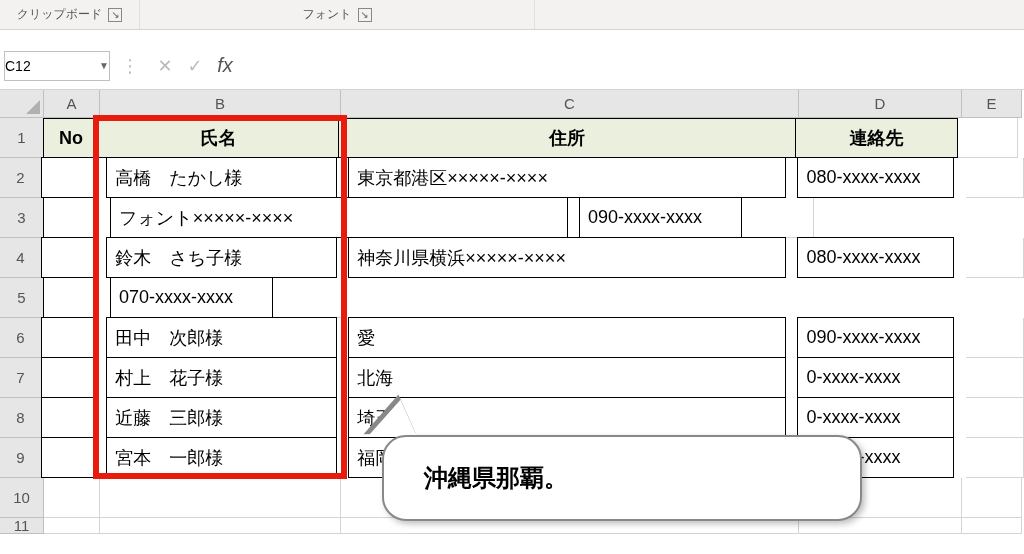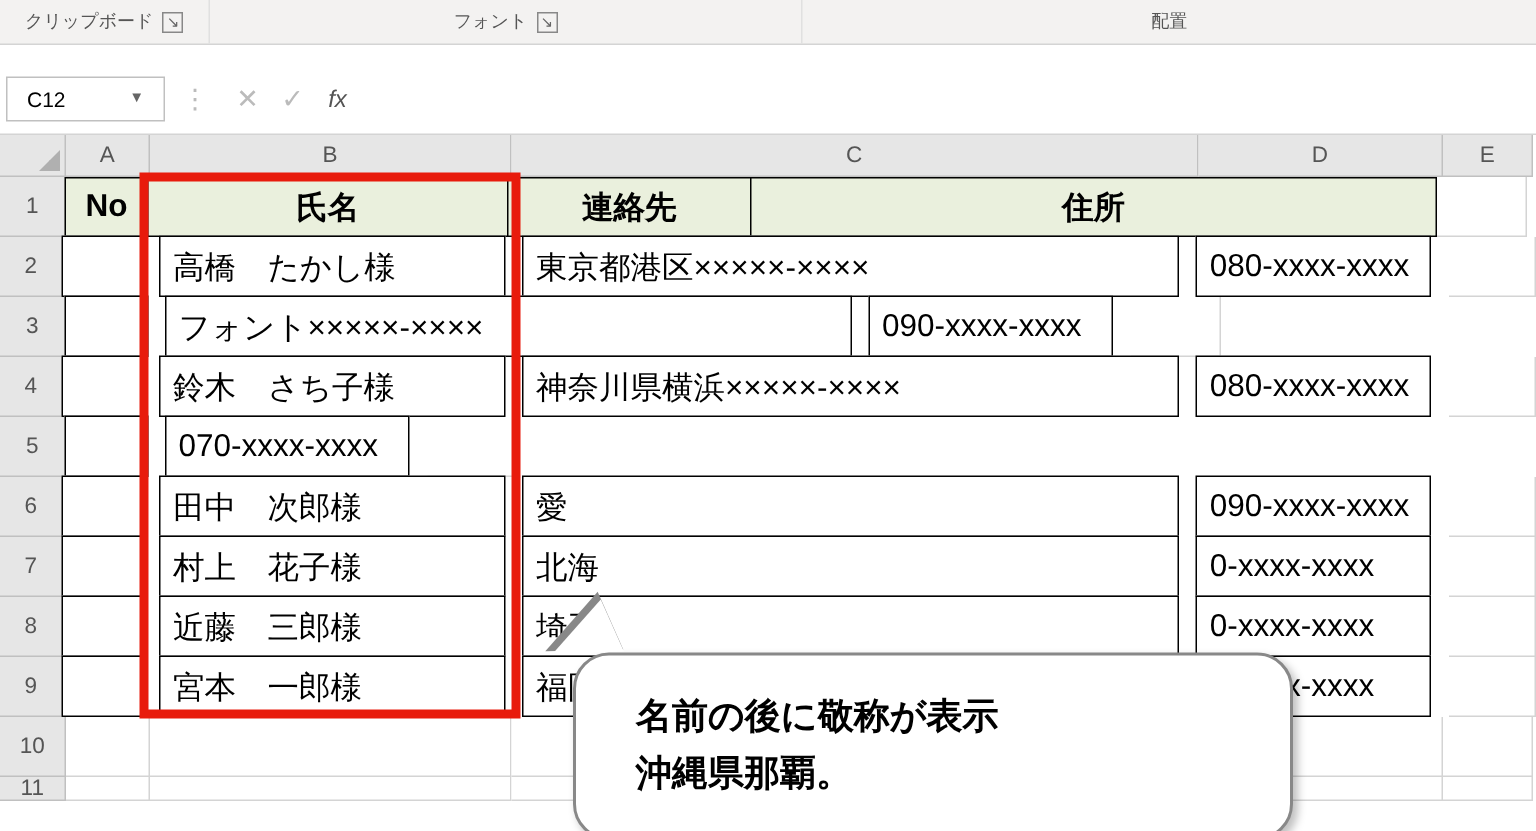--- a/index.html
+++ b/index.html
@@ -55,21 +55,21 @@
       background: #fff;
       margin-top: 12px;
     }
     .name-box {
       width: 106px;
       height: 30px;
       border: 1px solid #c0c0c0;
       display: flex;
       align-items: center;
       justify-content: space-between;
-      padding: 0 13px;
+      padding: 0 0;
       font-size: 14px;
       background: #fff;
     }
     .name-box-dropdown {
       font-size: 10px;
       color: #666;
     }
     .fb-sep {
       width: 40px;
       display: flex;
@@ -78,21 +78,21 @@
       font-size: 18px;
     }
     .fb-btn {
       width: 30px;
       color: #bbb;
       text-align: center;
       font-size: 18px;
     }
     .fx {
       font-style: italic;
-      font-size: 16px;
+      font-size: 20px;
       color: #555;
     }
     .formula-input {
       flex: 1;
       height: 30px;
       border: none;
       outline: none;
       padding: 0 8px;
     }
     
@@ -148,21 +148,21 @@
       justify-content: center;
       color: #555;
       font-size: 15px;
     }
     .cell {
       border-right: 1px solid #d4d4d4;
       border-bottom: 1px solid #d4d4d4;
       display: flex;
       align-items: center;
       padding: 0 8px;
-      font-size: 21px;
+      font-size: 18px;
       overflow: hidden;
       white-space: nowrap;
       background: #fff;
     }
     .col-A { width: 56px; }
     .col-B { width: 241px; }
     .col-C { width: 458px; }
     .col-D { width: 163px; }
     .col-E { width: 60px; }
     
@@ -243,23 +243,20 @@
 
 <div class="ribbon-bottom">
   <div class="ribbon-group" style="width:140px">
     <span>クリップボード</span>
     <span class="ribbon-launcher">↘</span>
   </div>
   <div class="ribbon-group" style="width:395px">
     <span>フォント</span>
     <span class="ribbon-launcher">↘</span>
   </div>
-  <div class="ribbon-group" style="flex:1;border-right:none">
-    <span>配置</span>
-  </div>
 </div>
 
 <div class="name-formula-row">
   <div class="name-box">
     <span>C12</span>
     <span class="name-box-dropdown">▼</span>
   </div>
   <div class="fb-sep">⋮</div>
   <div class="fb-btn">✕</div>
   <div class="fb-btn">✓</div>
@@ -274,22 +271,22 @@
     <div class="col-h col-B">B</div>
     <div class="col-h col-C">C</div>
     <div class="col-h col-D">D</div>
     <div class="col-h col-E">E</div>
   </div>
 
   <div class="row row1">
     <div class="row-h">1</div>
     <div class="cell col-A hdr-cell">No</div>
     <div class="cell col-B hdr-cell">氏名</div>
+    <div class="cell col-C hdr-cell">住所</div>
     <div class="cell col-D hdr-cell">連絡先</div>
-    <div class="cell col-C hdr-cell">住所</div>
     <div class="cell col-E"></div>
   </div>
 
   <div class="row">
     <div class="row-h">2</div>
     <div class="cell col-A data-cell"></div>
     <div class="cell col-B data-cell">高橋　たかし様</div>
     <div class="cell col-C data-cell">東京都港区×××××-××××</div>
     <div class="cell col-D data-cell">080-xxxx-xxxx</div>
     <div class="cell col-E"></div>
@@ -367,17 +364,16 @@
   </div>
 
   <div class="red-box"></div>
 
   <div class="callout">
     <div class="callout-tail">
       <div class="callout-tail-outer"></div>
       <div class="callout-tail-inner"></div>
     </div>
     <div class="callout-body">
-      <div>名前の後に敬称が表示</div>
       <div>沖縄県那覇。</div>
     </div>
   </div>
 </div>
 
 </body></html>

